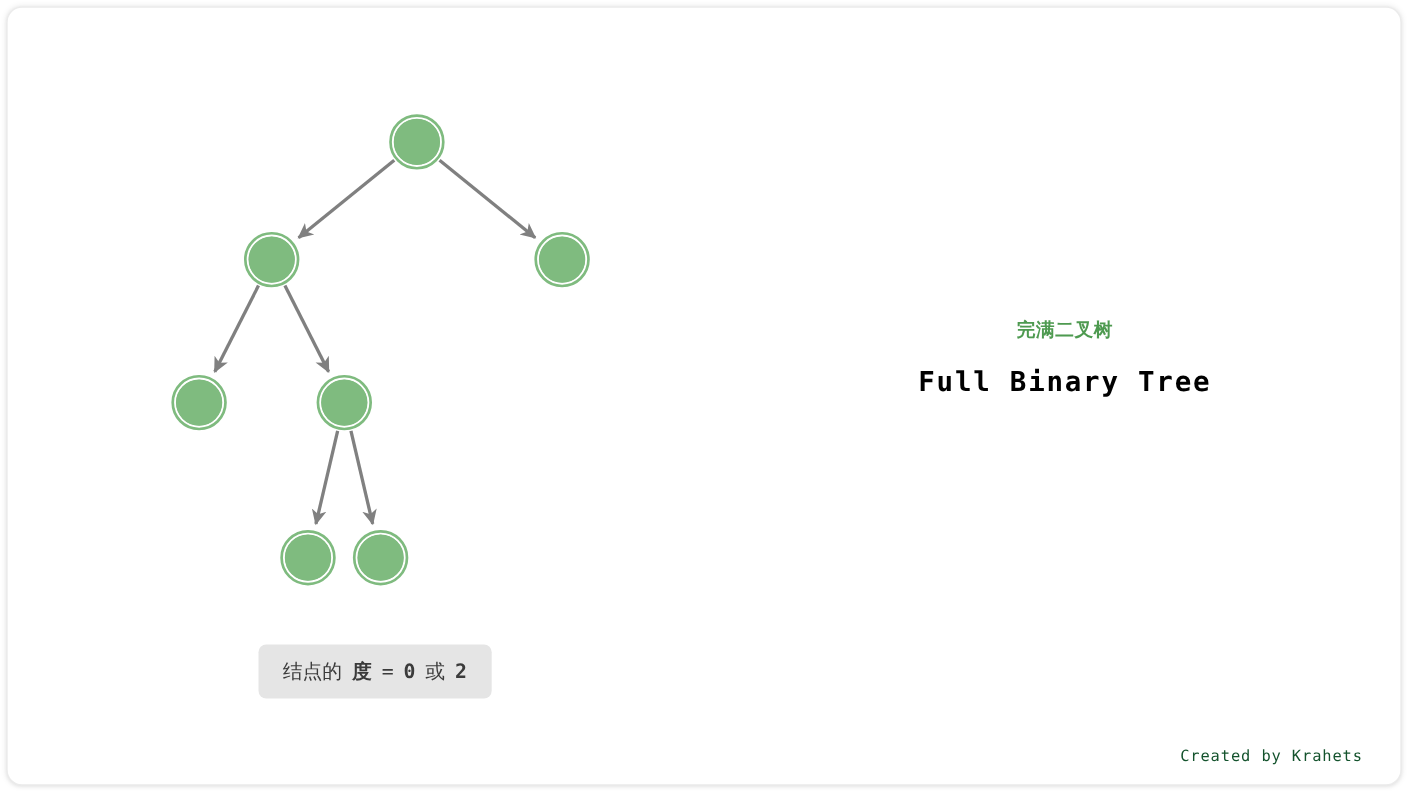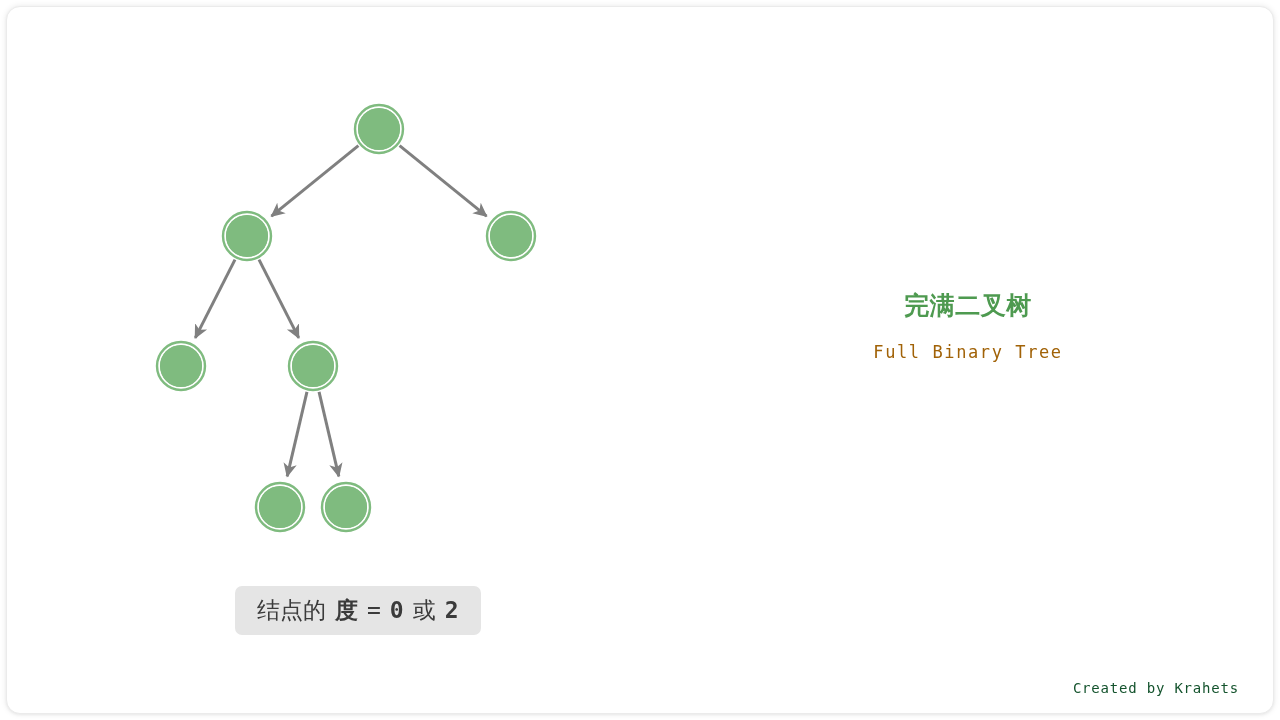--- a/index.html
+++ b/index.html
@@ -38,52 +38,52 @@
   }
   .label-block {
     position: absolute;
     left: 768px;
     top: 290px;
     width: 400px;
     text-align: center;
   }
   .title-cn {
     font-family: "DejaVu Sans", "Liberation Sans", sans-serif;
-    font-size: 25px;
+    font-size: 17px;
     font-weight: bold;
     color: #4e9a50;
     letter-spacing: 0.5px;
     line-height: 1.25;
     margin: 0;
   }
   .title-en {
     font-family: "DejaVu Sans Mono", "Liberation Mono", monospace;
-    font-size: 17px;
-    font-weight: normal;
-    color: #a16207;
+    font-size: 25px;
+    font-weight: bold;
+    color: #000000;
     letter-spacing: 1.6px;
     margin: 21px 0 0 0;
     line-height: 1.2;
   }
   .caption-wrap {
     position: absolute;
     left: 235px;
     top: 586px;
     display: flex;
     align-items: center;
     justify-content: center;
     height: 49px;
     padding: 0 22px;
     background: #e5e5e5;
     border-radius: 7px;
     white-space: nowrap;
   }
   .caption-text {
     font-family: "DejaVu Sans Mono", "Liberation Mono", monospace;
-    font-size: 23px;
+    font-size: 18px;
     color: #3b3b3b;
     line-height: 1;
     display: flex;
     align-items: baseline;
   }
   .cap-plain { font-weight: normal; }
   .cap-bold { font-weight: bold; }
   .cap-sp { display: inline-block; width: 9px; }
   .watermark {
     position: absolute;

